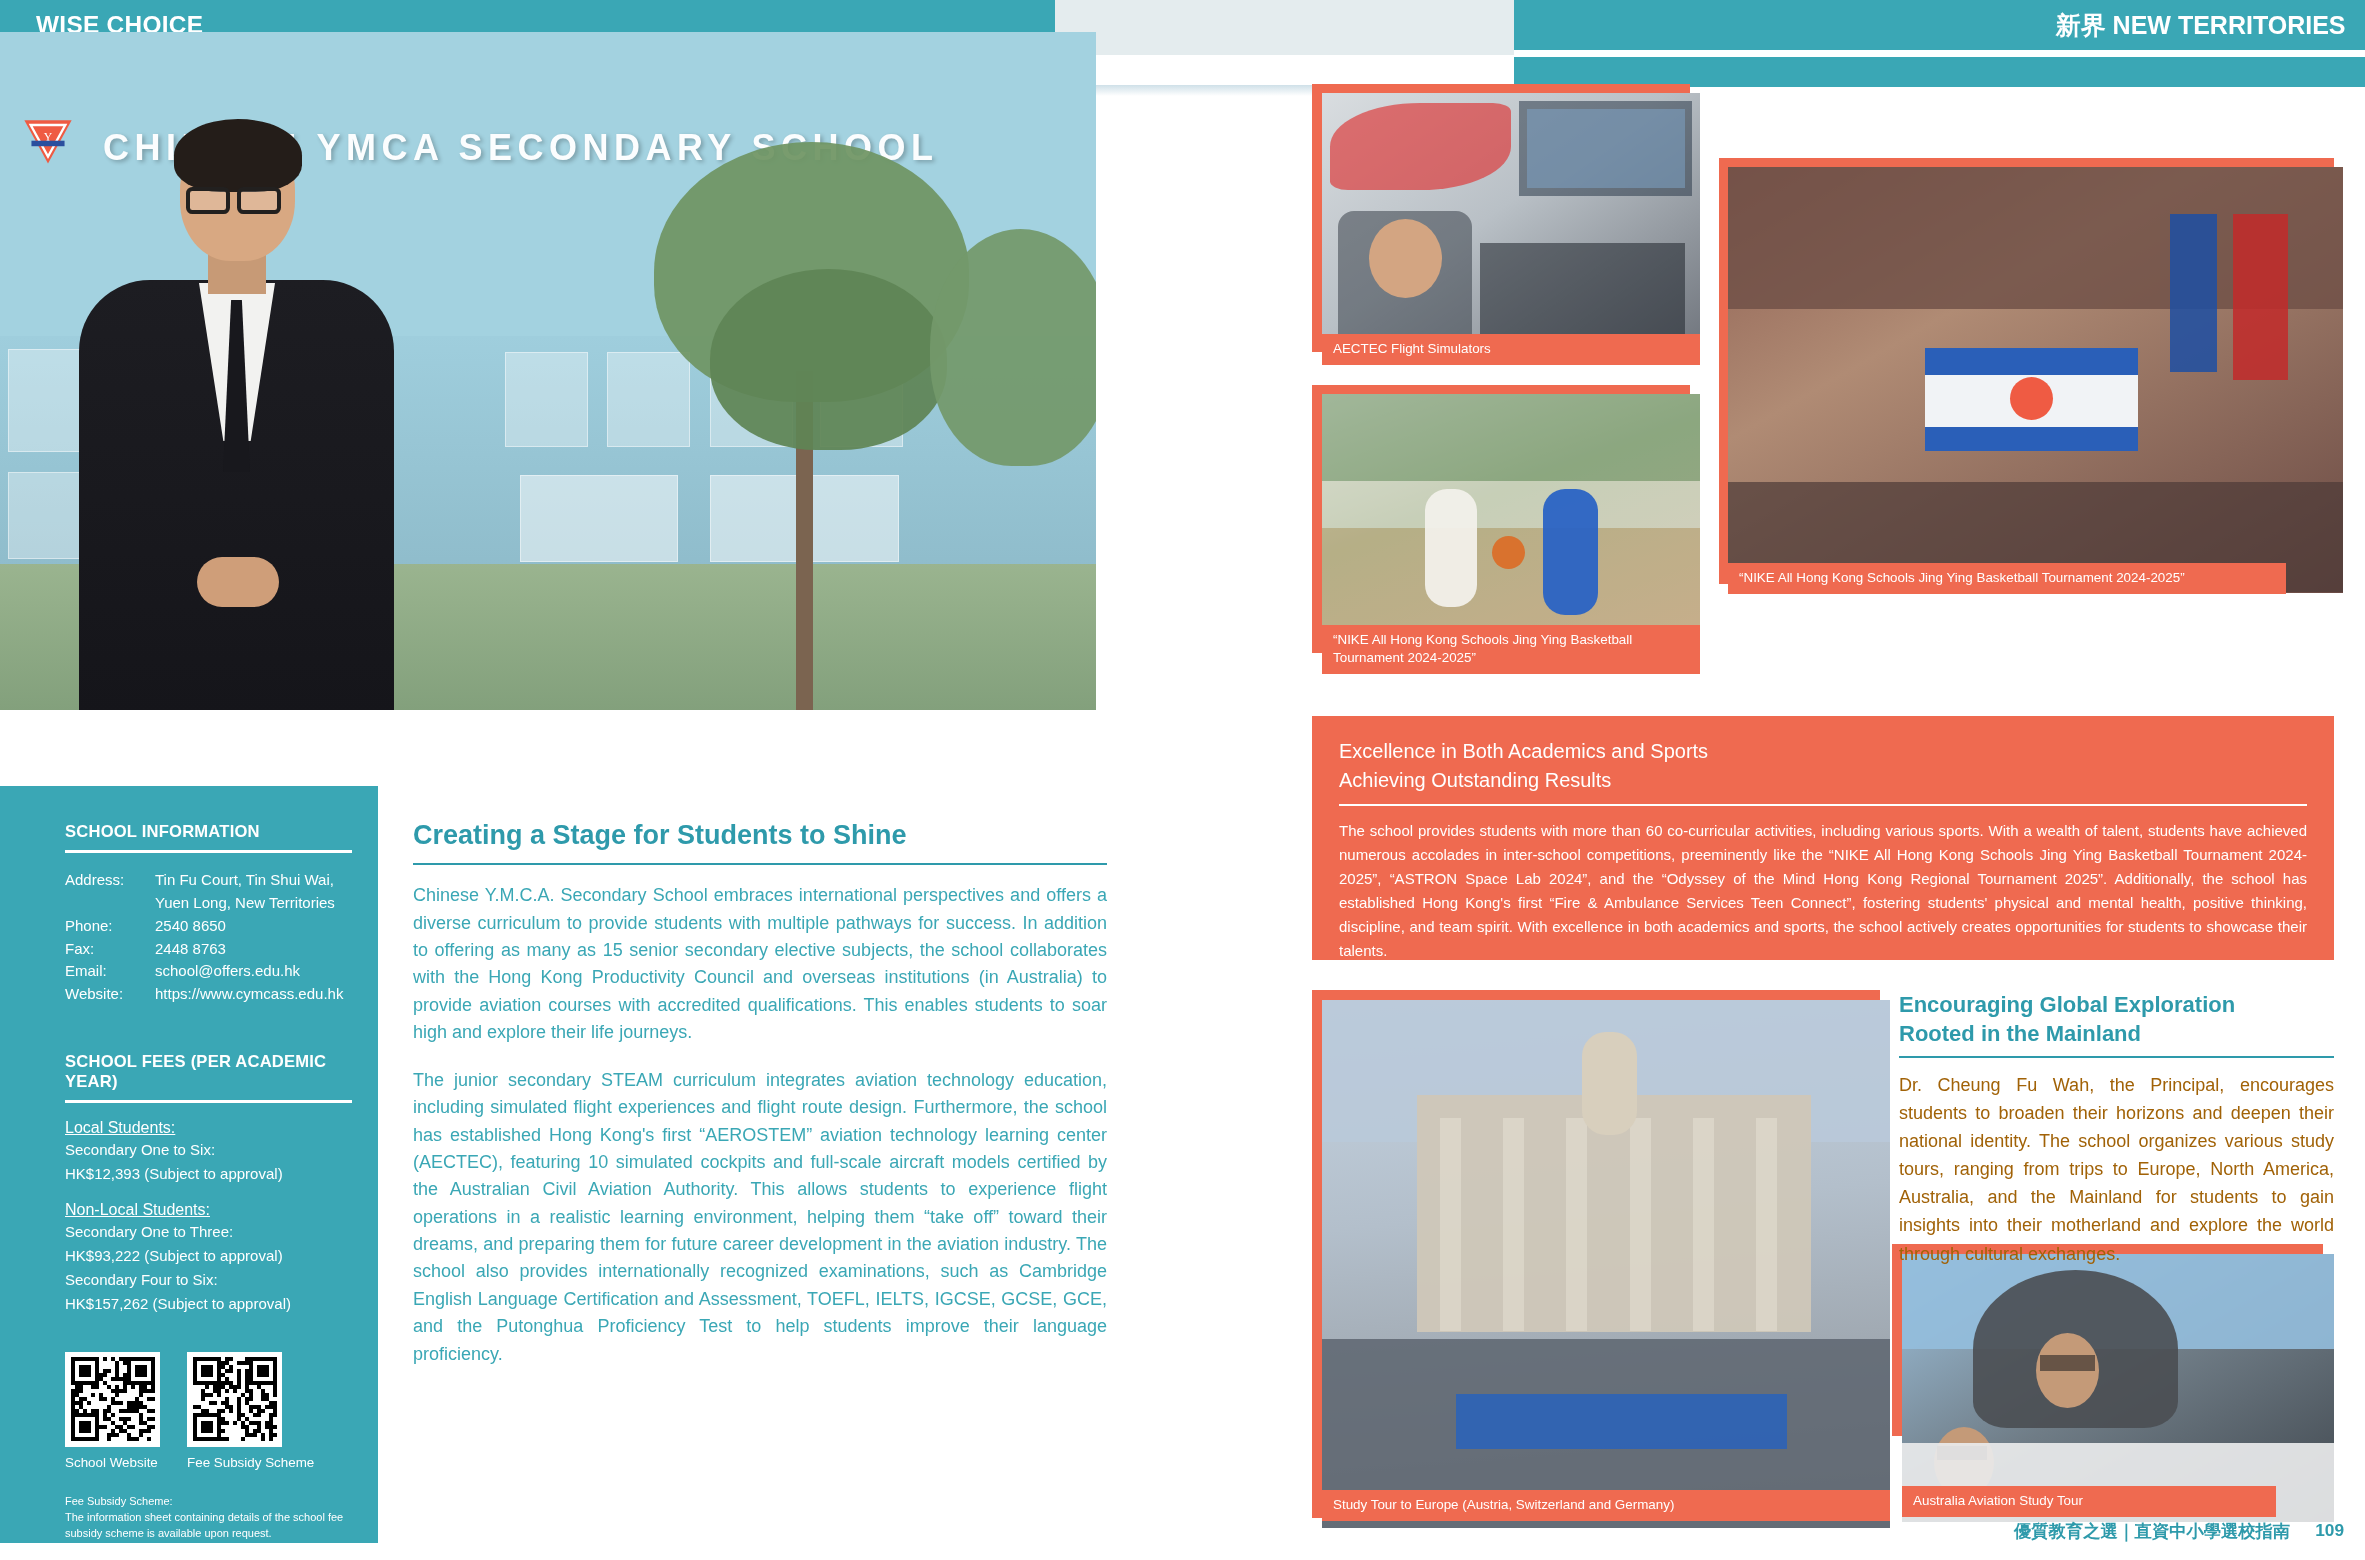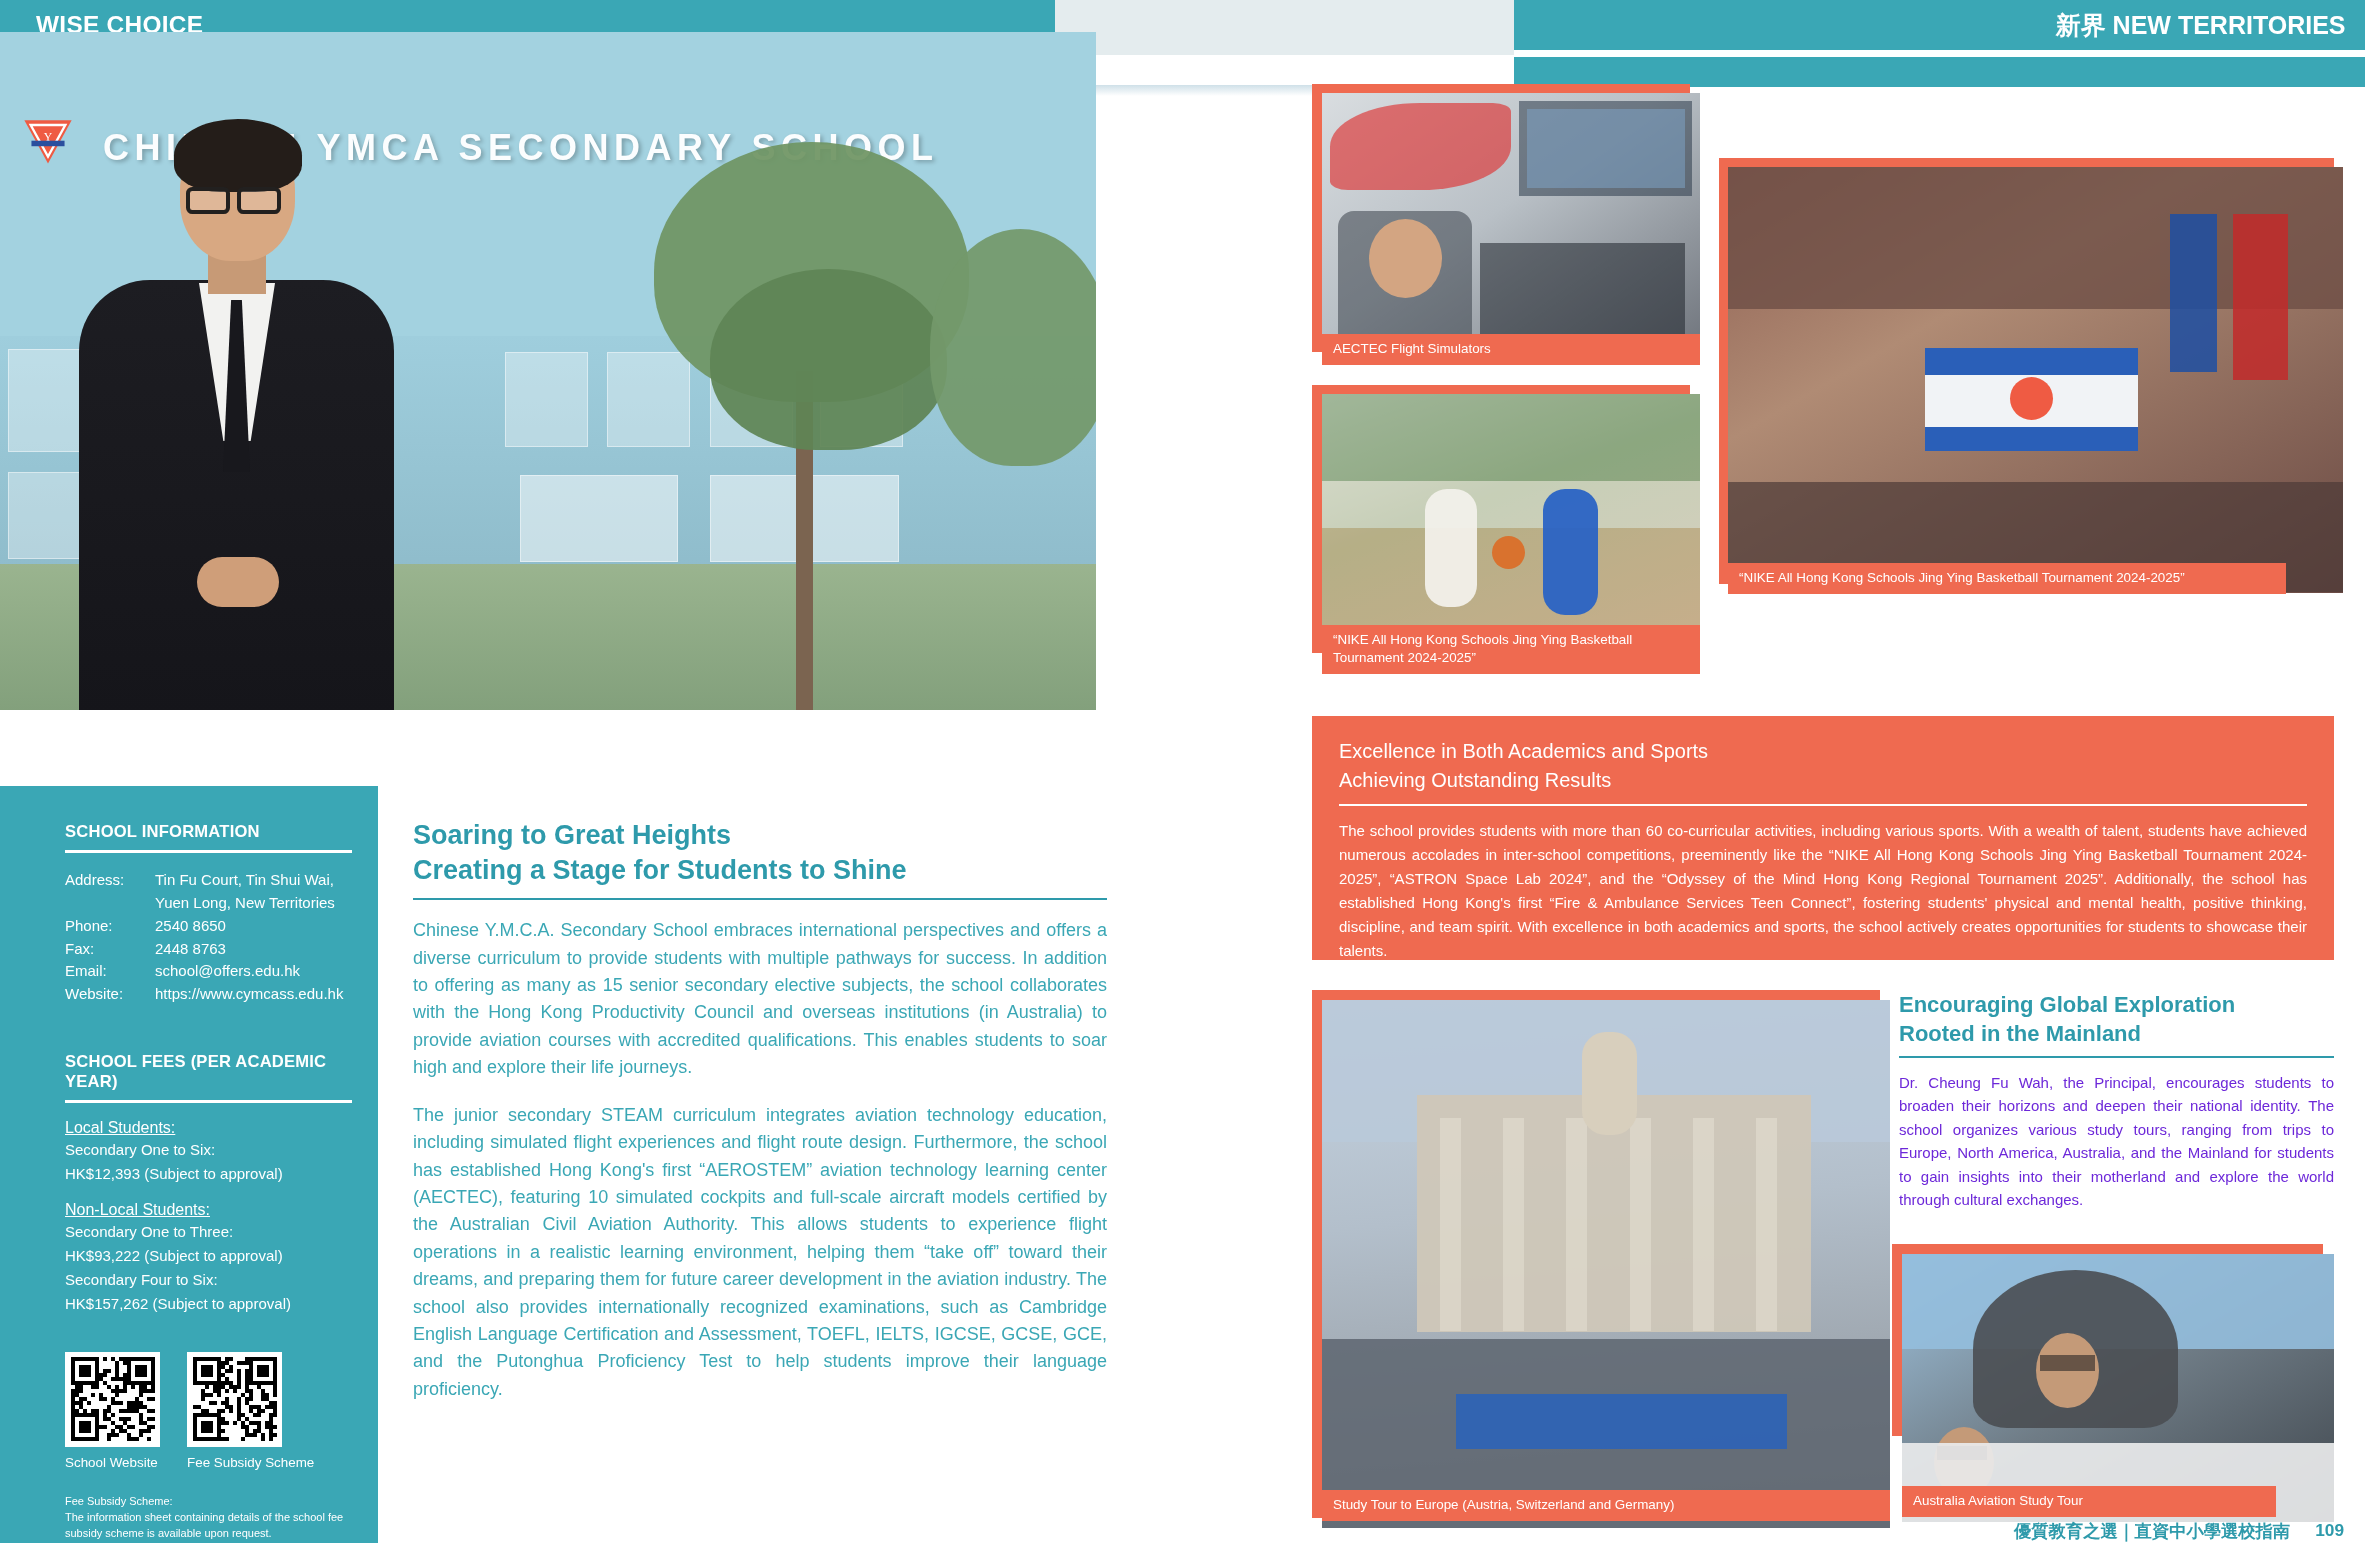--- a/index.html
+++ b/index.html
@@ -105,21 +105,21 @@
   .obox { position:absolute; left:1312px; top:716px; width:1022px; height:244px;
       background:#ef6a50; color:#fff; padding:20.5px 27px; }
   .obox-h { font-size:20px; line-height:1.45; }
   .obox-rule { height:2.4px; background:#fff; margin:9.5px 0 12.6px 0; }
   .obox-p { font-size:15px; line-height:1.6; text-align:justify; }
 
   
   .rart { position:absolute; left:1899px; top:990px; width:435px; }
   .rart-h { font-size:22px; font-weight:bold; color:#2e9aab; line-height:1.32; }
   .rart-rule { height:2.4px; background:#2e9aab; margin:8px 0 12.6px 0; }
-  .rart-p { font-size:15px; line-height:1.56; color:#6d28d9; text-align:justify; }
+  .rart-p { font-size:18px; line-height:1.56; color:#a16207; text-align:justify; }
 
   
   .rfoot { position:absolute; right:22px; bottom:17.3px; font-size:17.3px; color:#2e9aab;
       font-weight:bold; display:flex; align-items:center; gap:25px;
       font-family:"DejaVu Sans", sans-serif; }
   .rfoot .num { color:#2e9aab; font-family:"Liberation Sans", sans-serif; }
 </style>
 </head>
 <body>
 
@@ -1128,21 +1128,20 @@
     <div class="sb-note">
       <div>Fee Subsidy Scheme:</div>
       <div>The information sheet containing details of the school fee subsidy scheme is available upon request.</div>
     </div>
 
     <div class="pg-num">108</div>
   </div>
 
   <div class="article">
     <div class="art-h">
-      <div>Soaring to Great Heights</div>
       <div>Creating a Stage for Students to Shine</div>
     </div>
     <div class="art-rule"></div>
     <div class="art-p">Chinese Y.M.C.A. Secondary School embraces international perspectives and offers a diverse curriculum to provide students with multiple pathways for success. In addition to offering as many as 15 senior secondary elective subjects, the school collaborates with the Hong Kong Productivity Council and overseas institutions (in Australia) to provide aviation courses with accredited qualifications. This enables students to soar high and explore their life journeys.</div>
     <div class="art-p">The junior secondary STEAM curriculum integrates aviation technology education, including simulated flight experiences and flight route design. Furthermore, the school has established Hong Kong's first “AEROSTEM” aviation technology learning center (AECTEC), featuring 10 simulated cockpits and full-scale aircraft models certified by the Australian Civil Aviation Authority. This allows students to experience flight operations in a realistic learning environment, helping them “take off” toward their dreams, and preparing them for future career development in the aviation industry. The school also provides internationally recognized examinations, such as Cambridge English Language Certification and Assessment, TOEFL, IELTS, IGCSE, GCSE, GCE, and the Putonghua Proficiency Test to help students improve their language proficiency.</div>
   </div>
 
   <div class="ph-shadow" style="left:1312px;top:84px;width:378px;height:268px;"></div>
   <div class="ph photo-sim" style="left:1322px;top:93px;width:378px;height:270px;">
     <i class="blob" style="left:8px;top:9.5px;width:181px;height:87px;background:#d33;opacity:.65;border-radius:50% 10% 50% 10%;"></i>

